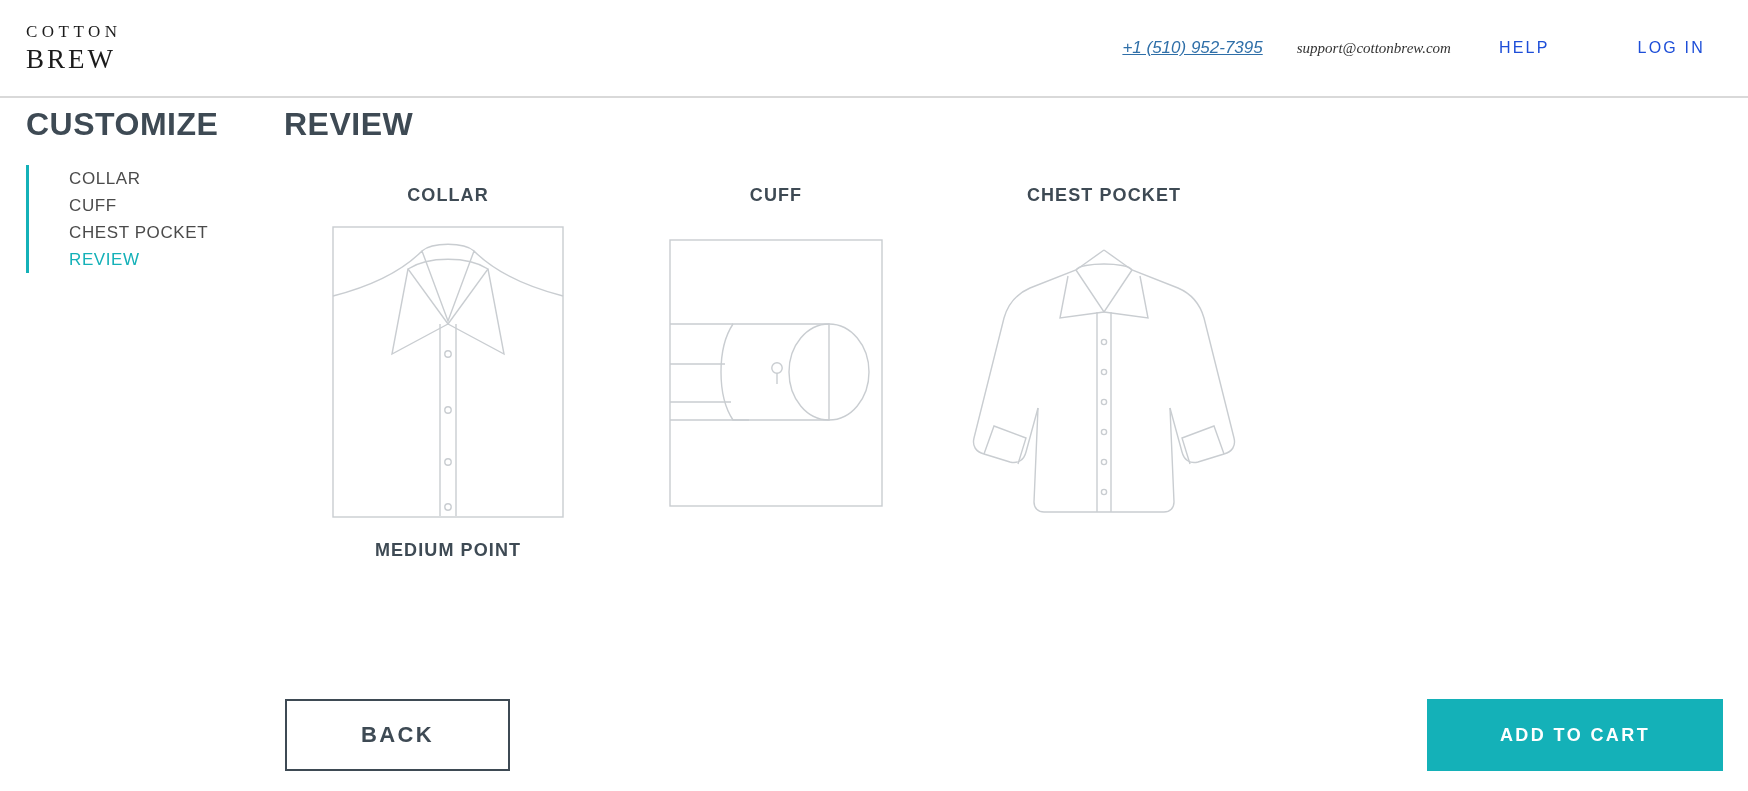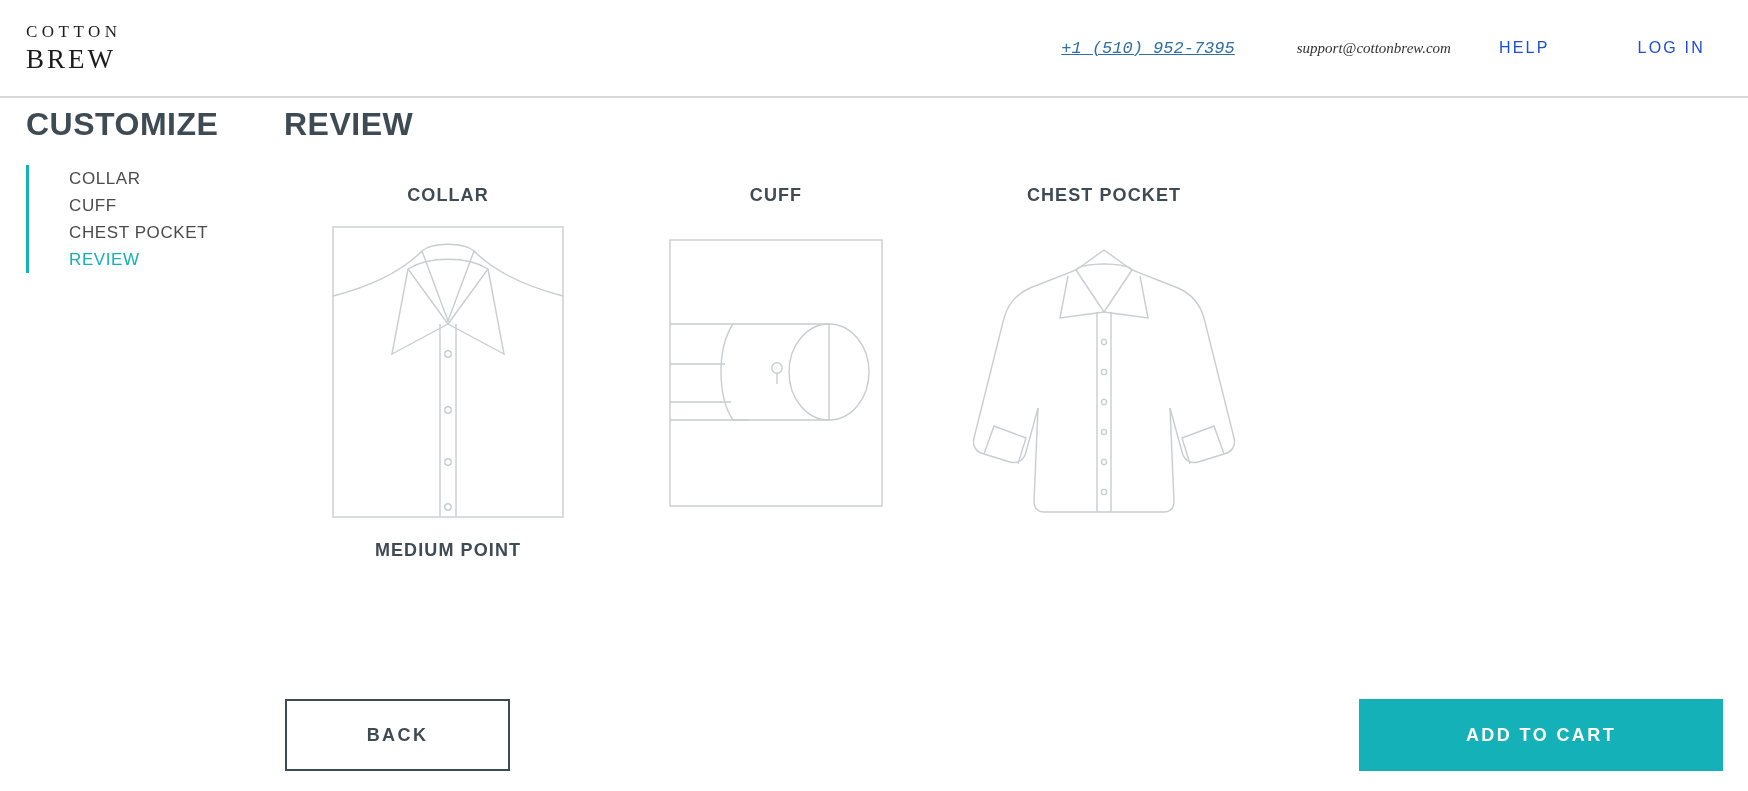--- a/index.html
+++ b/index.html
@@ -46,26 +46,26 @@
     font-weight: 400;
   }
   .header-right {
     margin-left: auto;
     display: flex;
     align-items: center;
     margin-right: 35px;
     gap: 0;
   }
   .phone {
-    font-family: Liberation Mono, monospace;
+    font-family: Liberation Sans, sans-serif;
     font-style: italic;
     font-size: 17px;
     color: #2f6fa8;
     text-decoration: underline;
-    margin-right: 62px;
+    margin-right: 34px;
     cursor: pointer;
   }
   .email {
     font-family: "Liberation Serif", serif;
     font-style: italic;
     font-size: 15px;
     color: #333;
     margin-right: 48px;
   }
   .navlink {
@@ -164,32 +164,32 @@
     position: absolute;
     left: 285px;
     top: 0;
     width: 225px;
     height: 72px;
     border: 2px solid #3e4a54;
     background: #fff;
     display: flex;
     align-items: center;
     justify-content: center;
-    font-size: 18px;
+    font-size: 22px;
     font-weight: 700;
     letter-spacing: 2.4px;
     color: #3e4a54;
     cursor: pointer;
     text-align: right;
   }
   .cart-btn {
     position: absolute;
     right: 25px;
     top: 0;
-    width: 364px;
+    width: 296px;
     height: 72px;
     background: #14b1b8;
     border: none;
     display: flex;
     align-items: center;
     justify-content: center;
     font-size: 18px;
     font-weight: 700;
     letter-spacing: 2.4px;
     color: #ffffff;

